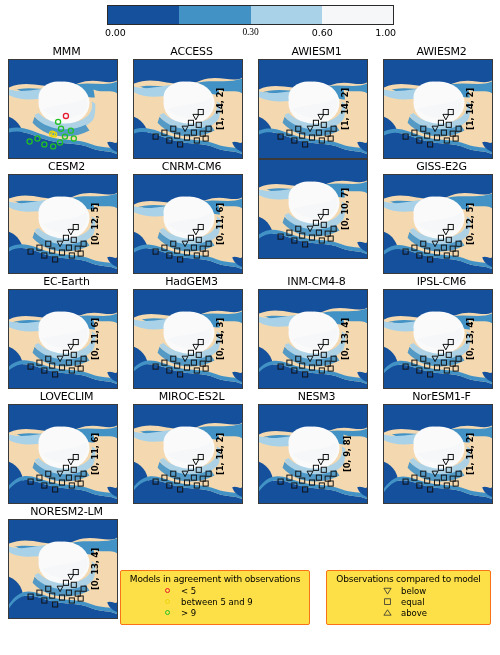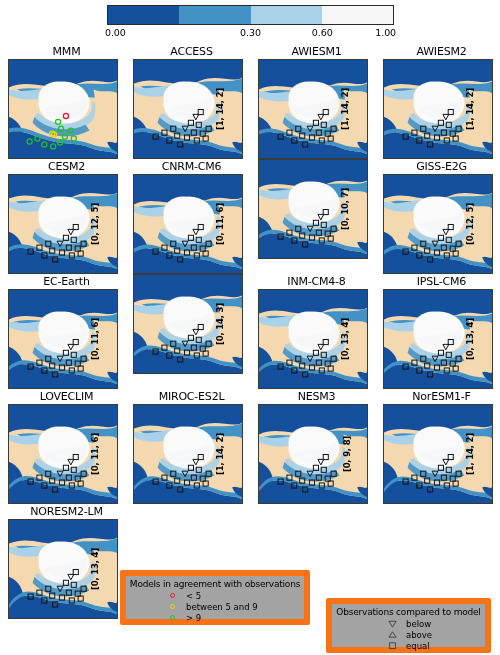--- a/index.html
+++ b/index.html
@@ -49,25 +49,25 @@
   .vlab{
     position:absolute;right:1px;top:50%;
     transform:translateY(-50%) rotate(-90deg);
     transform-origin:center center;
     font-size:8.5px;font-weight:bold;white-space:nowrap;
     letter-spacing:-0.2px;
   }
 
   
   .legbox{
-    position:absolute;border:6px solid #f97316;border-radius:2px;
-    background:#a3a3a3;box-sizing:border-box;
+    position:absolute;border:1px solid #f97316;border-radius:2px;
+    background:#fde047;box-sizing:border-box;
   }
   #legend-agreement{left:120px;top:570px;width:190px;height:55px;}
-  #legend-obs{left:326px;top:570px;width:165px;height:55px;margin-top:28px;}
+  #legend-obs{left:326px;top:570px;width:165px;height:55px;}
   .legtitle{
     font-size:9px;text-align:center;margin-top:3px;margin-bottom:1px;
     white-space:nowrap;letter-spacing:-0.2px;
   }
   .legrow{
     display:flex;align-items:center;height:11px;
     font-size:8.5px;padding-left:38px;
   }
   #legend-obs .legrow{padding-left:52px;}
   .legmark{
@@ -86,21 +86,21 @@
 <div id="colorbar-wrap">
   <div class="cbar">
     <div class="seg" style="flex:25;background:#14509c;"></div>
     <div class="seg" style="flex:25;background:#4292c6;"></div>
     <div class="seg" style="flex:25;background:#a9d2e8;"></div>
     <div class="seg" style="flex:25;background:#f5f7f8;"></div>
   </div>
   <div class="cbar-ticks">
     <span style="left:0%;transform:translateX(-2px);">0.00</span>
     <span style="left:25%;margin-top:33px;">0.15</span>
-    <span style="left:50%;">0.30</span>
+    <span style="left:50%;font-family:Liberation Serif, serif;">0.30</span>
     <span style="left:75%;text-align:right;">0.60</span>
     <span style="left:100%;transform:translateX(-90%);">1.00</span>
   </div>
 </div>
 
 <div id="panels">
     <div class="prow">
       <div class="pcell">
         <div class="ptitle">MMM</div>
        <div class="pmapbox">
@@ -580,20 +580,21 @@
               <rect x="73.4" y="67.4" width="5.2" height="5.2" fill="none" stroke="#111" stroke-width="1"></rect>
               <rect x="70.4" y="77.4" width="5.2" height="5.2" fill="none" stroke="#111" stroke-width="1"></rect>
               <rect x="55.4" y="61.4" width="5.2" height="5.2" fill="none" stroke="#111" stroke-width="1"></rect>
               <rect x="37.4" y="67.4" width="5.2" height="5.2" fill="none" stroke="#111" stroke-width="1"></rect>
             </svg>
           </div>
          <span class="vlab">[0, 11, 6]</span>
        </div>
       </div>
       <div class="pcell">
+        <div class="ptitle">HadGEM3</div>
        <div class="pmapbox">
          <div class="pmap">
 <svg viewBox="0 0 110 100" preserveAspectRatio="none">
   <rect x="0" y="0" width="110" height="100" fill="#f4d9b0"></rect>
 
   <path d="M0,28 C22,18 46,34 70,24 C88,17 100,26 110,21 L110,0 L0,0 Z" fill="#14509c"></path>
   <path d="M8,30 C30,40 52,28 74,36 C90,42 100,34 110,38 L110,22 C96,28 80,20 60,27 C40,34 22,24 0,32 Z" fill="#4292c6"></path>
   <path d="M0,36 C20,46 40,34 58,42 L58,30 C38,24 20,36 0,30 Z" fill="#a9d2e8"></path>
 
   <path d="M0,58 C10,62 16,72 14,84 C12,94 6,98 0,100 Z" fill="#14509c"></path>
@@ -1055,26 +1056,26 @@
     <span class="legmark">
       <svg width="9" height="9" viewBox="0 0 10 10">
           <polygon points="1,2.5 9,2.5 5,9" fill="none" stroke="#333" stroke-width="0.9"></polygon>
         </svg>
     </span>
     <span class="legtxt">below</span>
   </div>
   <div class="legrow">
     <span class="legmark">
       <svg width="9" height="9" viewBox="0 0 10 10">
+          <rect x="1.8" y="2" width="6.4" height="6.4" fill="none" stroke="#333" stroke-width="0.9"></rect>
+        </svg>
+    </span>
+    <span class="legtxt">equal</span>
+  </div>
+  <div class="legrow">
+    <span class="legmark">
+      <svg width="9" height="9" viewBox="0 0 10 10">
           <polygon points="5,2 9,8 1,8" fill="none" stroke="#333" stroke-width="0.9"></polygon>
         </svg>
     </span>
     <span class="legtxt">above</span>
   </div>
-  <div class="legrow">
-    <span class="legmark">
-      <svg width="9" height="9" viewBox="0 0 10 10">
-          <rect x="1.8" y="2" width="6.4" height="6.4" fill="none" stroke="#333" stroke-width="0.9"></rect>
-        </svg>
-    </span>
-    <span class="legtxt">equal</span>
-  </div>
 </div>
 
 </body></html>

